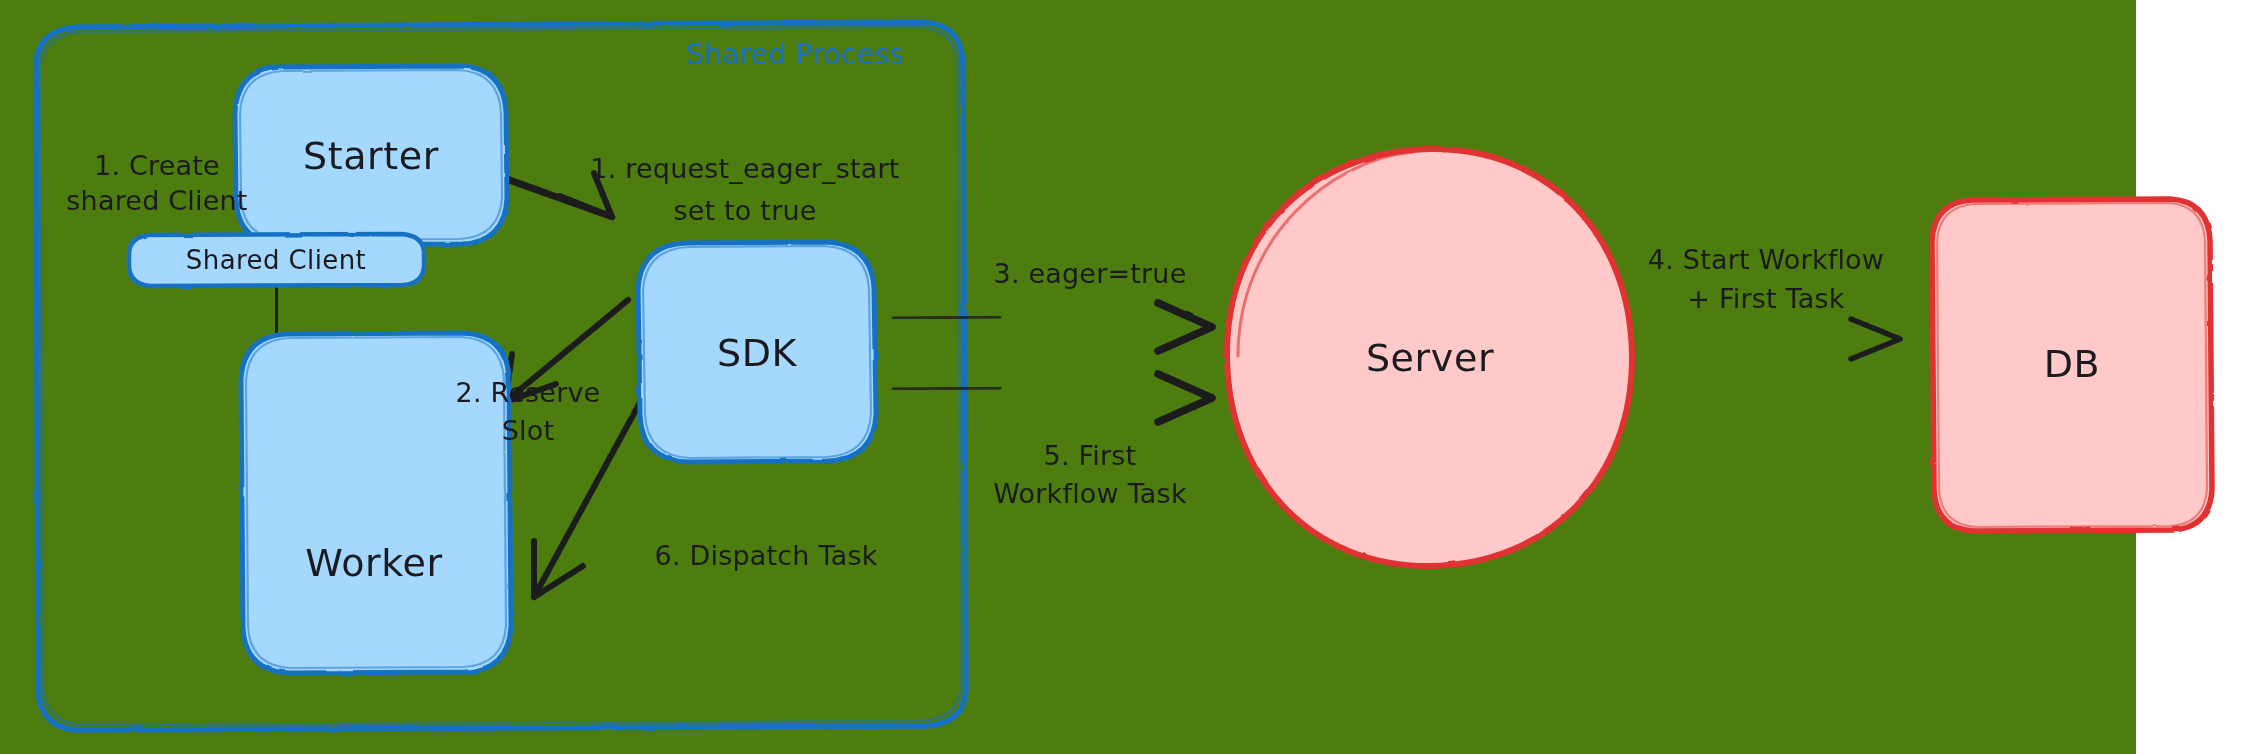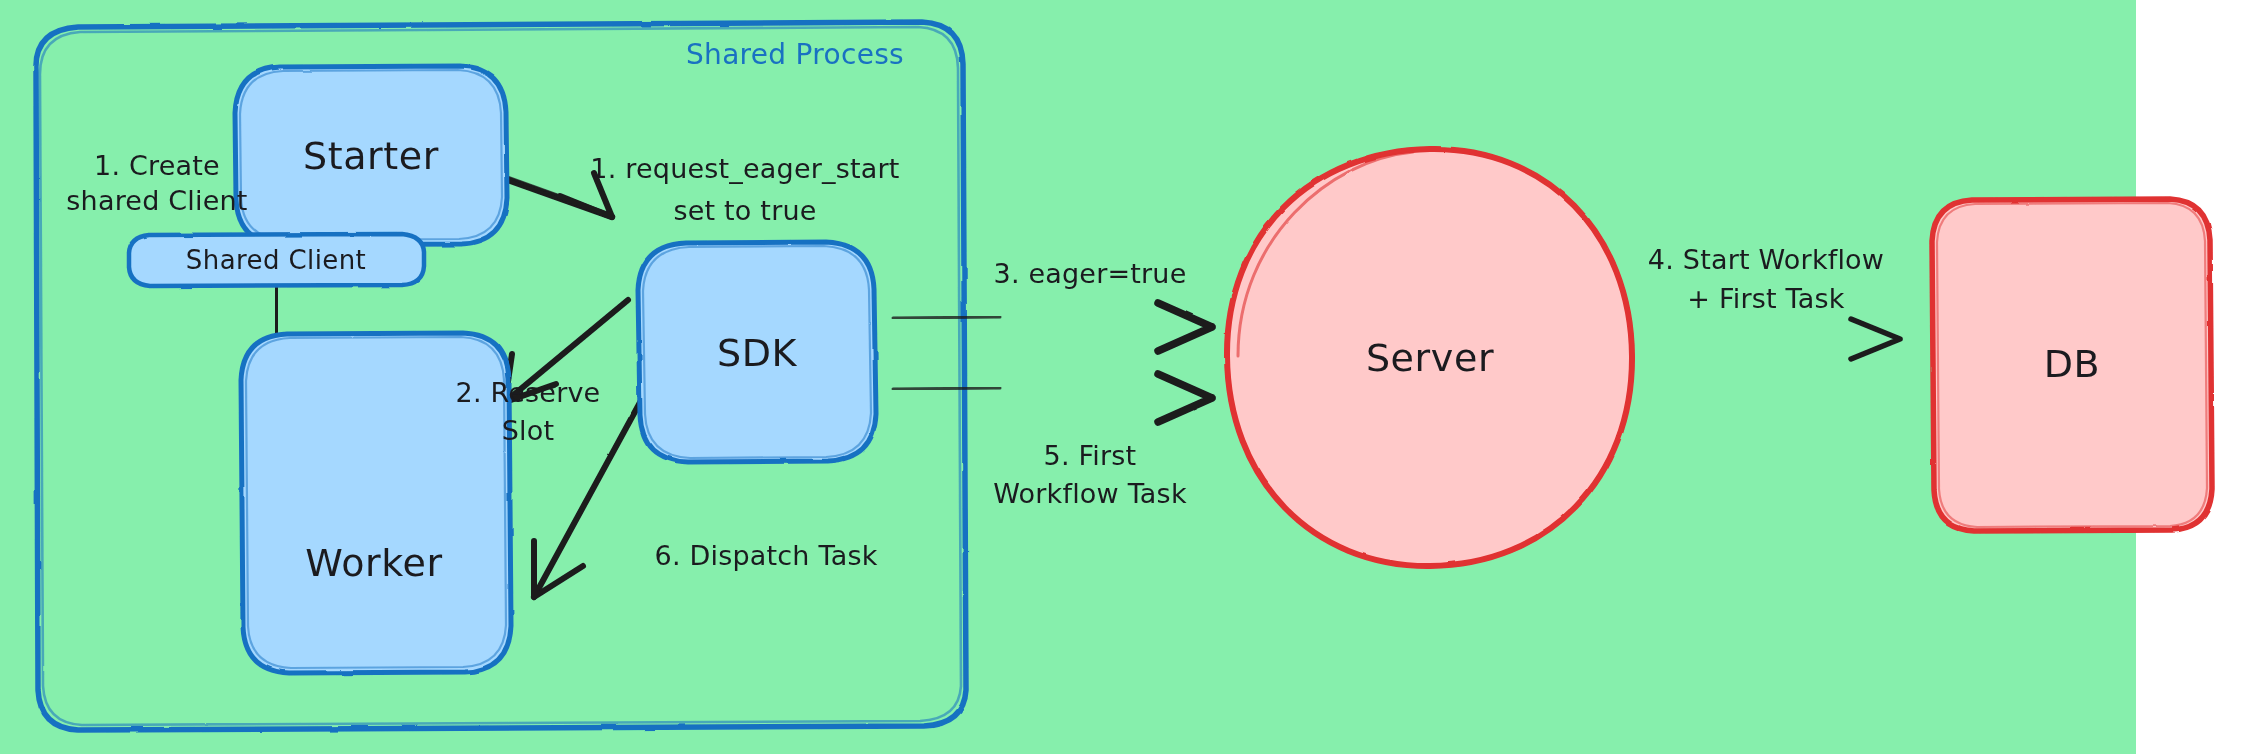--- a/index.html
+++ b/index.html
@@ -11,21 +11,21 @@
   body {
     width: 2248px;
     height: 754px;
     overflow: hidden;
     font-family: "DejaVu Sans", sans-serif;
   }
   #diagram-root {
     position: relative;
     width: 2136px;
     height: 754px;
-    background: #86efac;
+    background: #4d7c0f;
   }
   svg#diagram-svg {
     position: absolute;
     top: 0;
     left: 0;
     width: 2248px;
     height: 754px;
     display: block;
   }
   .hand-text {

